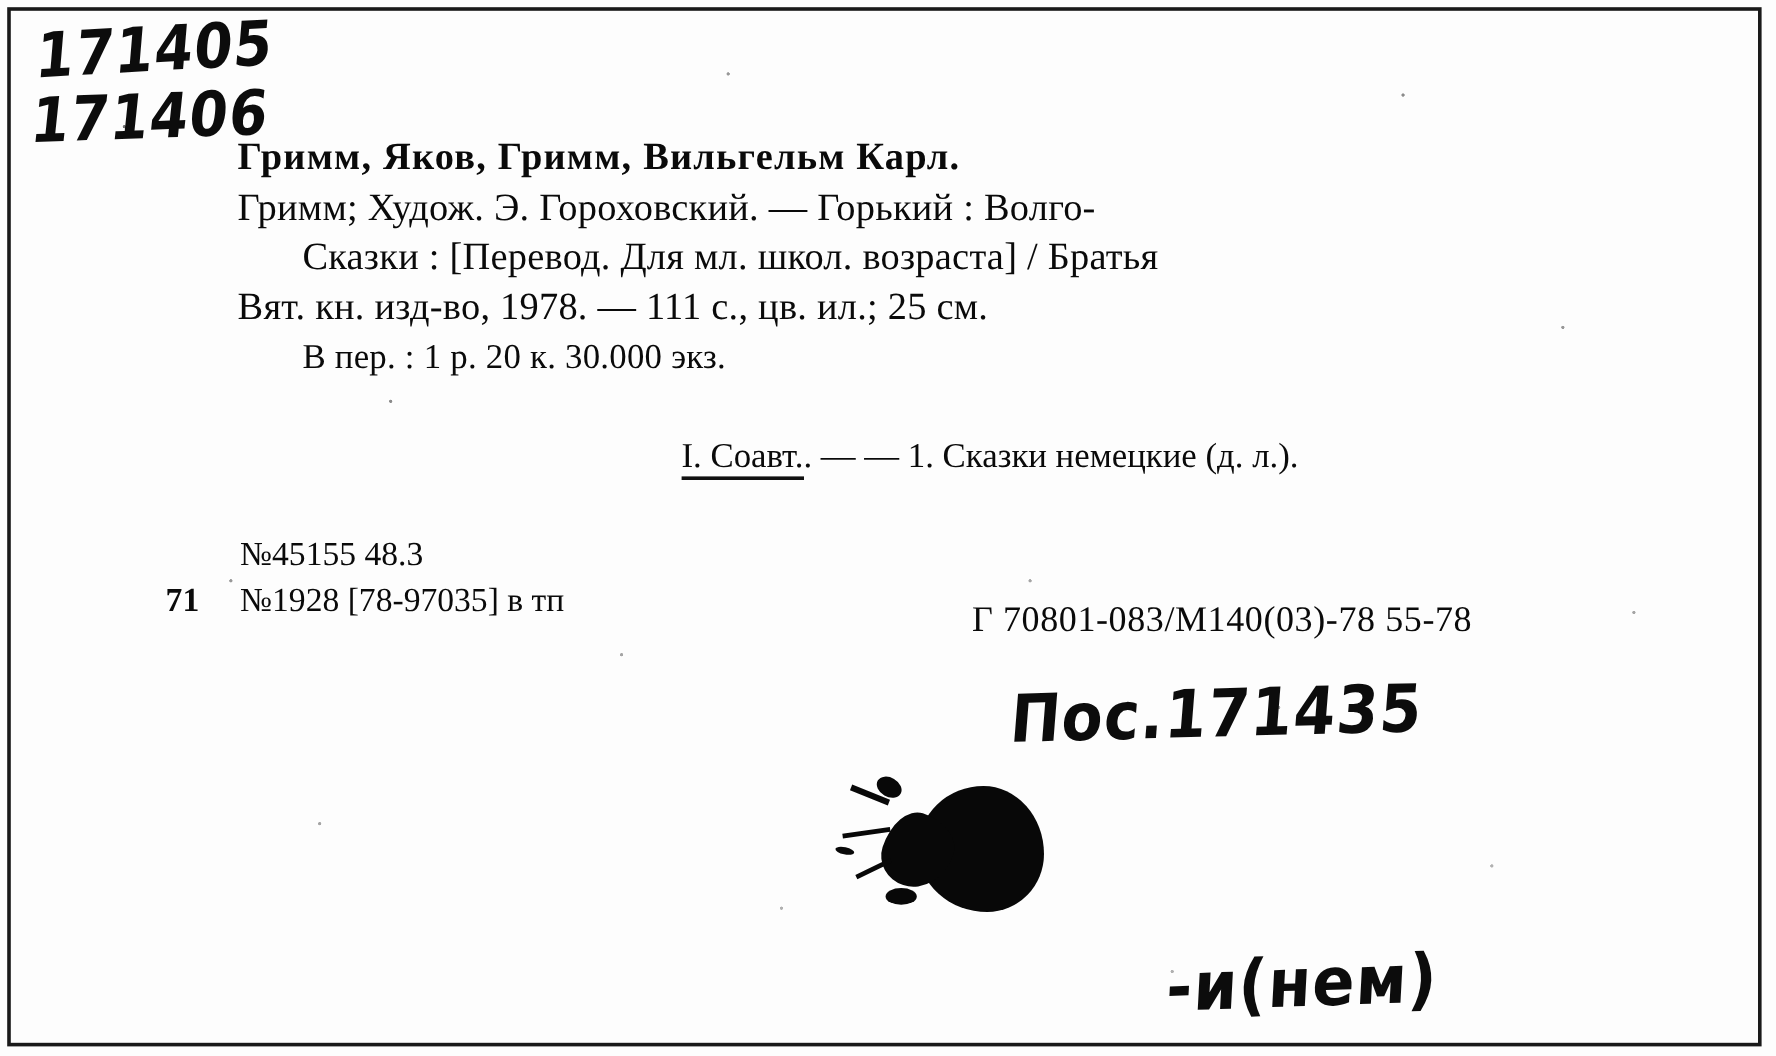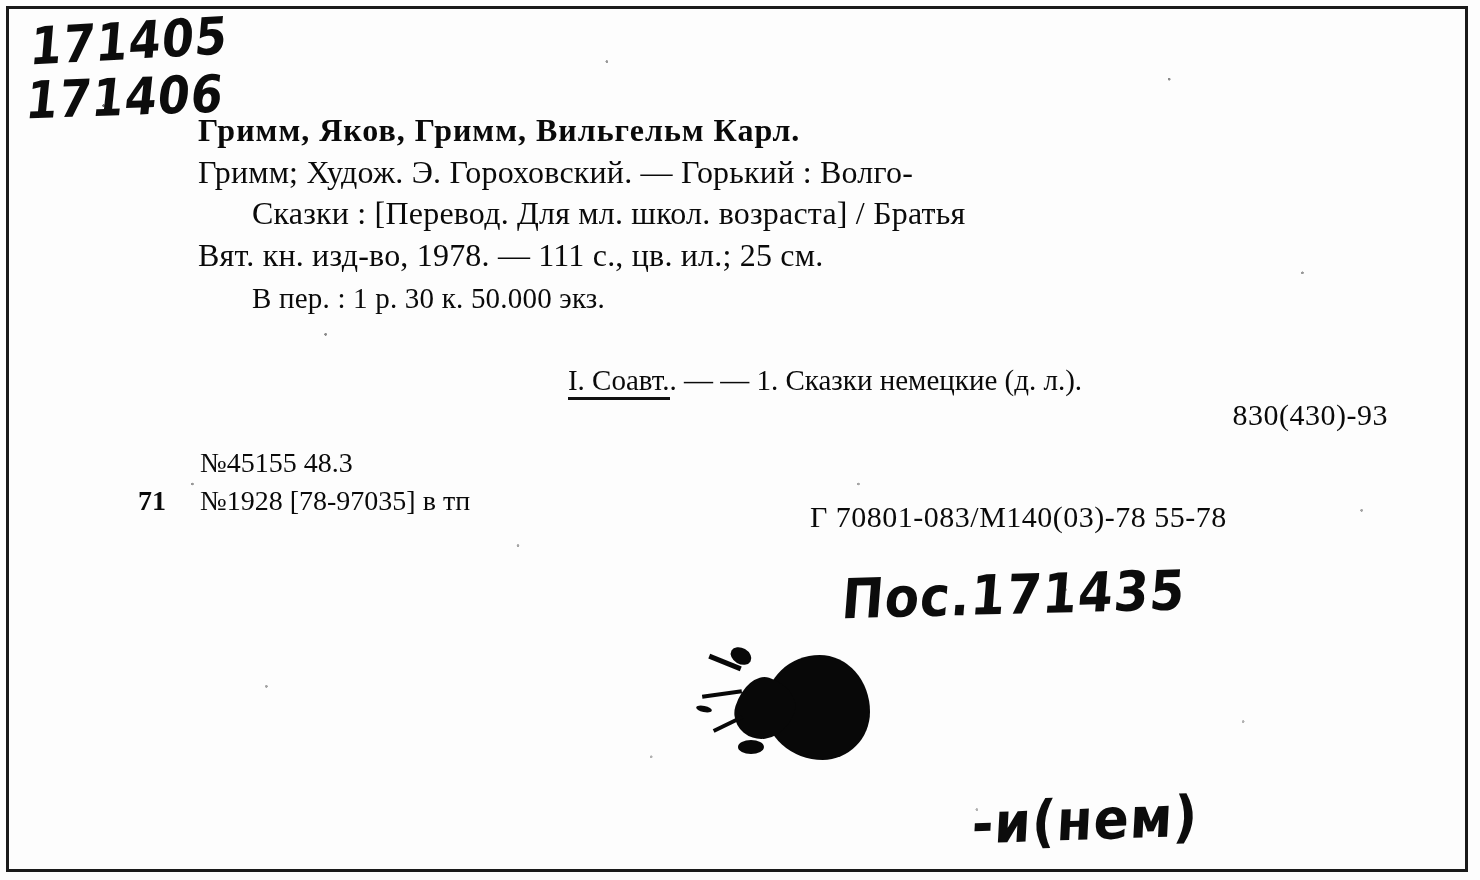--- a/index.html
+++ b/index.html
@@ -200,26 +200,25 @@
 
   <div id="record">
     <div class="line" id="author-line">Гримм, Яков, Гримм, Вильгельм Карл.</div>
 
     <div class="line">Гримм; Худож. Э. Гороховский. — Горький : Волго-</div>
 
     <div class="line"><span class="indent"></span><span>Сказки : [Перевод. Для мл. школ. возраста] / Братья</span></div>
 
     <div class="line">Вят. кн. изд-во, 1978. — 111 с., цв. ил.; 25 см.</div>
 
-    <div class="line" id="price-line"><span class="indent"></span><span>В пер. : 1 р. 30 к. 50.000 экз.</span></div>
+    <div class="line" id="price-line"><span class="indent"></span><span>В пер. : 1 р. 20 к. 30.000 экз.</span></div>
 
     <div id="tracings"><span class="indent"></span><span id="tracing-lead">I. Соавт.</span><span>. — — 1. Сказки немецкие (д. л.).</span></div>
   </div>
 
-  <div id="udc">830(430)-93</div>
 
   <div id="acquisition">
     <div>№45155 48.3</div>
     <div id="acq-row-2">
       <span id="acq-num-71">71</span>
       <span>№1928 [78-97035] в тп</span>
     </div>
   </div>
 
   <div id="imprint-code">Г  70801-083/М140(03)-78  55-78</div>

